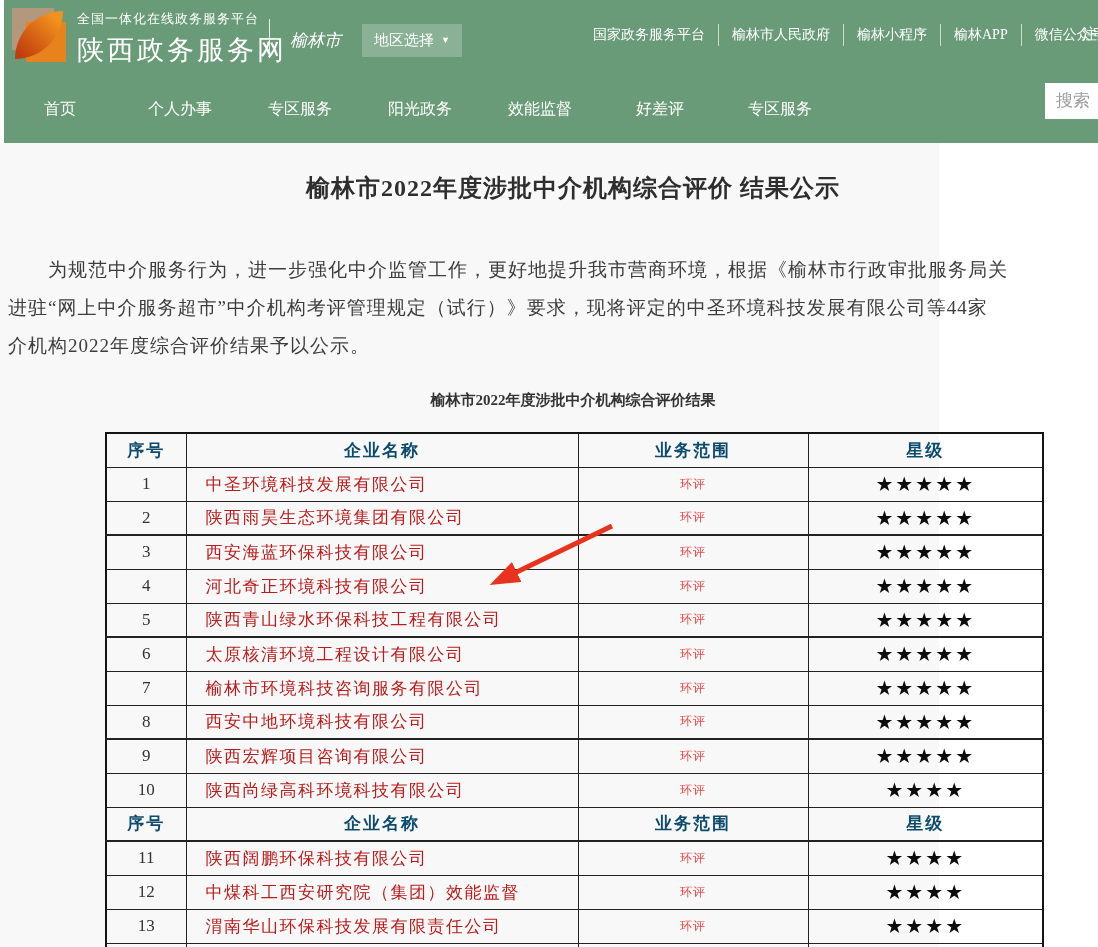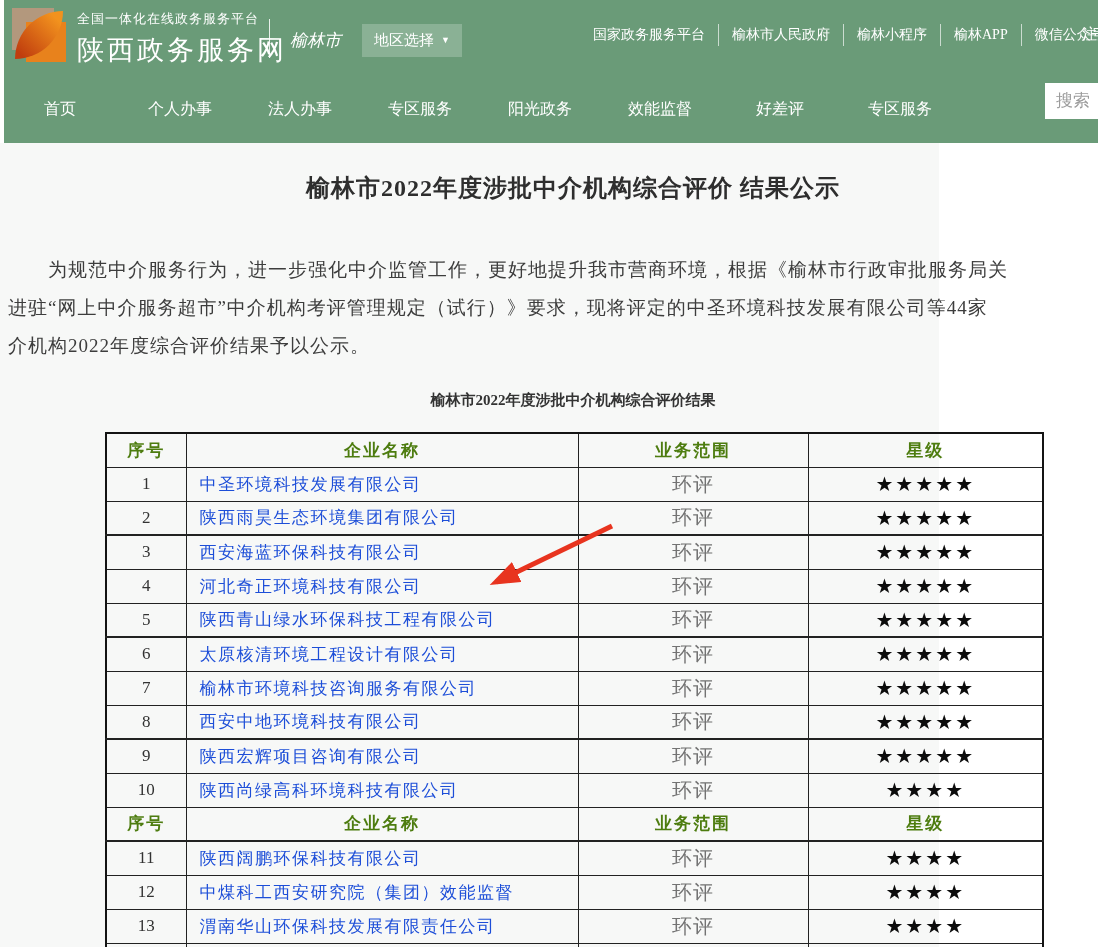--- a/index.html
+++ b/index.html
@@ -53,24 +53,24 @@
   .paragraph { margin-top:48px; font-size:19px; line-height:38px; color:#3d3d3d; letter-spacing:1px; }
   .para-line { white-space:nowrap; }
   .para-line.indent { text-indent:40px; }
 
   .caption { margin-top:27px; text-align:center; font-size:15px; font-weight:bold; color:#333; line-height:17px; }
 
   .eval-table { border-collapse:collapse; table-layout:fixed; width:937px;
                 margin:23px 0 0 97px; border:2px solid #141414; }
   .eval-table th, .eval-table td { border:1px solid #222; height:34px; overflow:hidden; }
   .eval-table tr.thick-bottom th, .eval-table tr.thick-bottom td { border-bottom-width:2px; }
-  .eval-table th { font-size:17px; font-weight:bold; color:#4d7c0f; letter-spacing:2px; }
+  .eval-table th { font-size:17px; font-weight:bold; color:#0c4a6e; letter-spacing:2px; }
   .c-no    { text-align:center; font-size:17px; color:#333; }
-  .c-name  { text-align:left; padding-left:13px; font-size:17px; color:#1d4ed8; letter-spacing:1.5px; white-space:nowrap; }
-  .c-scope { text-align:center; font-size:20px; color:#737373; letter-spacing:1px; }
+  .c-name  { text-align:left; padding-left:19px; font-size:17px; color:#b91c1c; letter-spacing:1.5px; white-space:nowrap; }
+  .c-scope { text-align:center; font-size:12px; color:#ef4444; letter-spacing:1px; }
   .c-stars { text-align:center; font-size:20px; color:#0c0c0c; letter-spacing:2px;
              font-family:"DejaVu Sans",sans-serif; }
 
   .annotation-arrow { position:absolute; left:440px; top:367px; width:200px; height:110px; pointer-events:none; }
 </style>
 </head>
 <body>
 
 <header class="site-header">
 
@@ -103,21 +103,20 @@
       <li class="top-link">微信公众号</li>
     </ul>
 
   <div class="register">注册</div>
 
   <nav class="nav">
     <ul class="nav-list">
 
     <li class="nav-item">首页</li>
         <li class="nav-item">个人办事</li>
-        <li class="nav-item">法人办事</li>
         <li class="nav-item">专区服务</li>
         <li class="nav-item">阳光政务</li>
         <li class="nav-item">效能监督</li>
         <li class="nav-item">好差评</li>
         <li class="nav-item">专区服务</li>
       </ul>
     <input class="search-box" type="text" placeholder="搜索" style="">
   </nav>
 </header>
 

